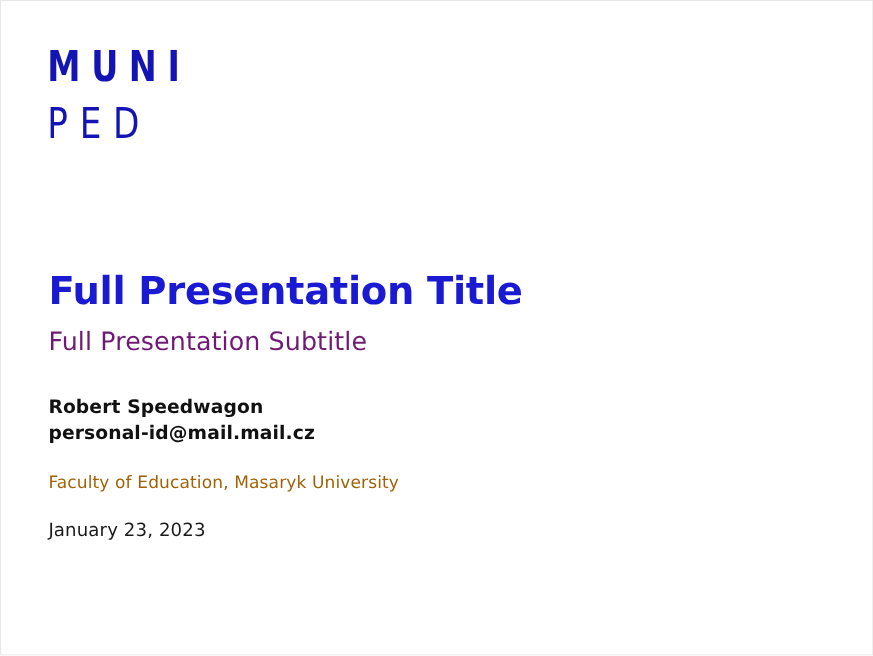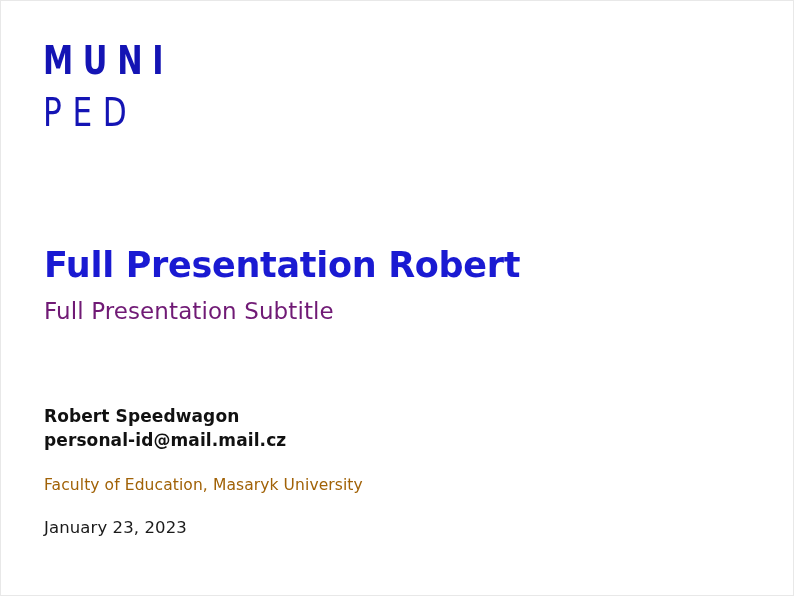--- a/index.html
+++ b/index.html
@@ -73,21 +73,21 @@
     font-family: "DejaVu Sans", sans-serif;
     font-weight: 400;
     font-size: 23px;
     line-height: 30px;
     color: #701a75;
     margin: 10px 0 0 0;
     letter-spacing: 0.1px;
     white-space: nowrap;
   }
   .author-block {
-    margin-top: 78px;
+    margin-top: 32px;
   }
   .author-name,
   .author-email {
     font-family: "DejaVu Sans", sans-serif;
     font-weight: 700;
     font-size: 17px;
     line-height: 24px;
     color: #111111;
     margin: 0;
     letter-spacing: 0.1px;
@@ -119,21 +119,21 @@
 
 <div class="slide">
 
   <div class="logo">
     <div class="logo-muni">MUNI</div>
     <div class="logo-ped">PED</div>
   </div>
 
   <div class="content">
 
-    <h1 class="title">Full Presentation Robert</h1>
+    <h1 class="title">Full Presentation Title</h1>
 
     <h2 class="subtitle">Full Presentation Subtitle</h2>
 
     <div class="author-block">
       <p class="author-name">Robert Speedwagon</p>
       <p class="author-email">personal-id@mail.mail.cz</p>
     </div>
 
     <p class="affiliation">Faculty of Education, Masaryk University</p>
 

